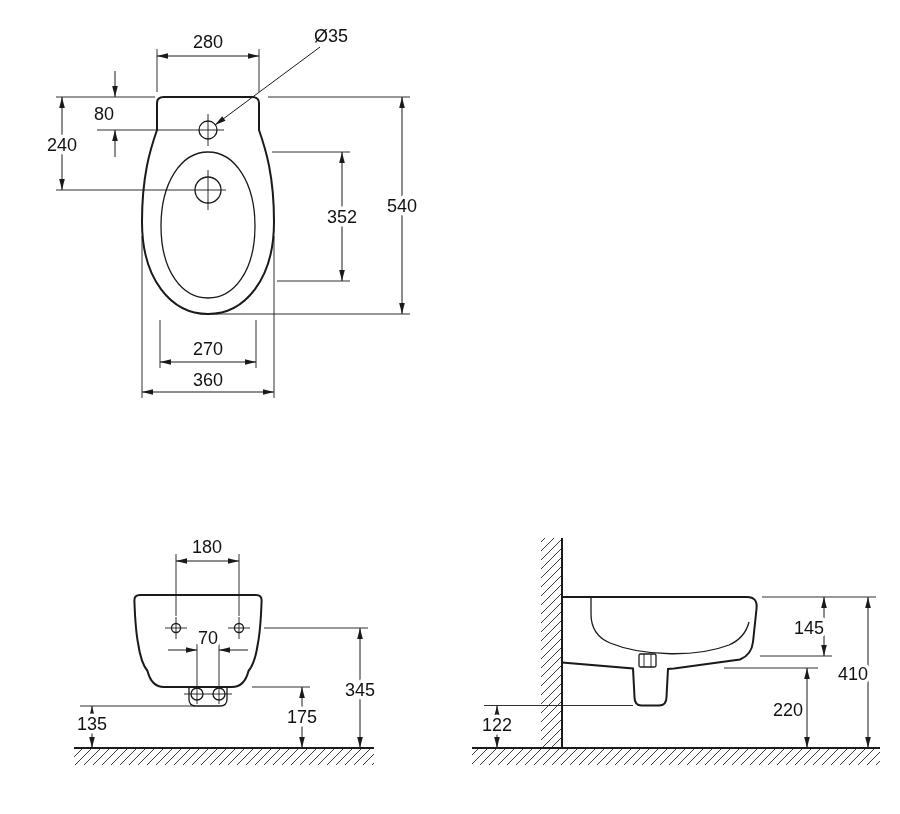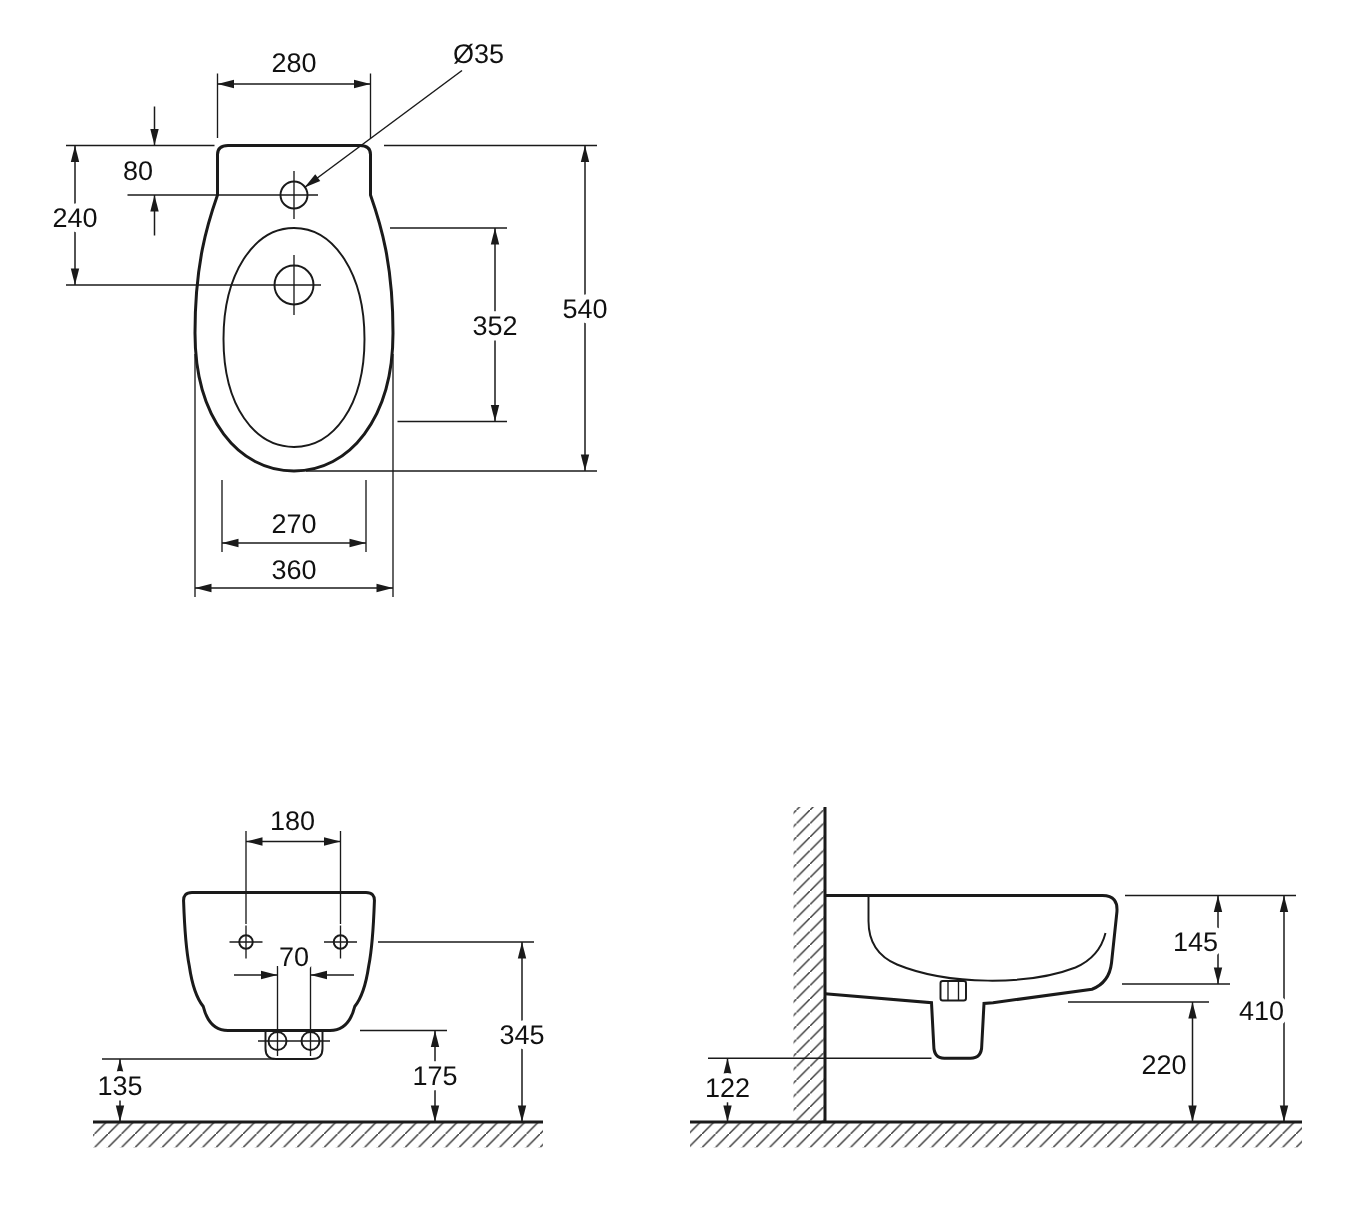--- a/index.html
+++ b/index.html
@@ -1,16 +1,16 @@
 <!DOCTYPE html>
 <html><head>
 <meta charset="utf-8">
 <style>
   html,body{margin:0;padding:0;background:#fff;}
-  .stage{position:relative;width:887px;height:814px;background:#fff;overflow:hidden;}
+  .stage{position:relative;width:887px;height:814px;background:#fff;overflow:hidden;padding-left:12px;}
   svg{display:block;}
   .ln{stroke:#1a1a1a;fill:none;stroke-width:2;}
   .md{stroke:#1a1a1a;fill:none;stroke-width:1.3;}
   .thin{stroke:#1a1a1a;fill:none;stroke-width:0.9;}
   .dim{stroke:#1a1a1a;fill:none;stroke-width:1;}
   text.d{
     font-family:"Liberation Sans", sans-serif;
     font-size:18px;
     fill:#111;
     text-anchor:middle;

